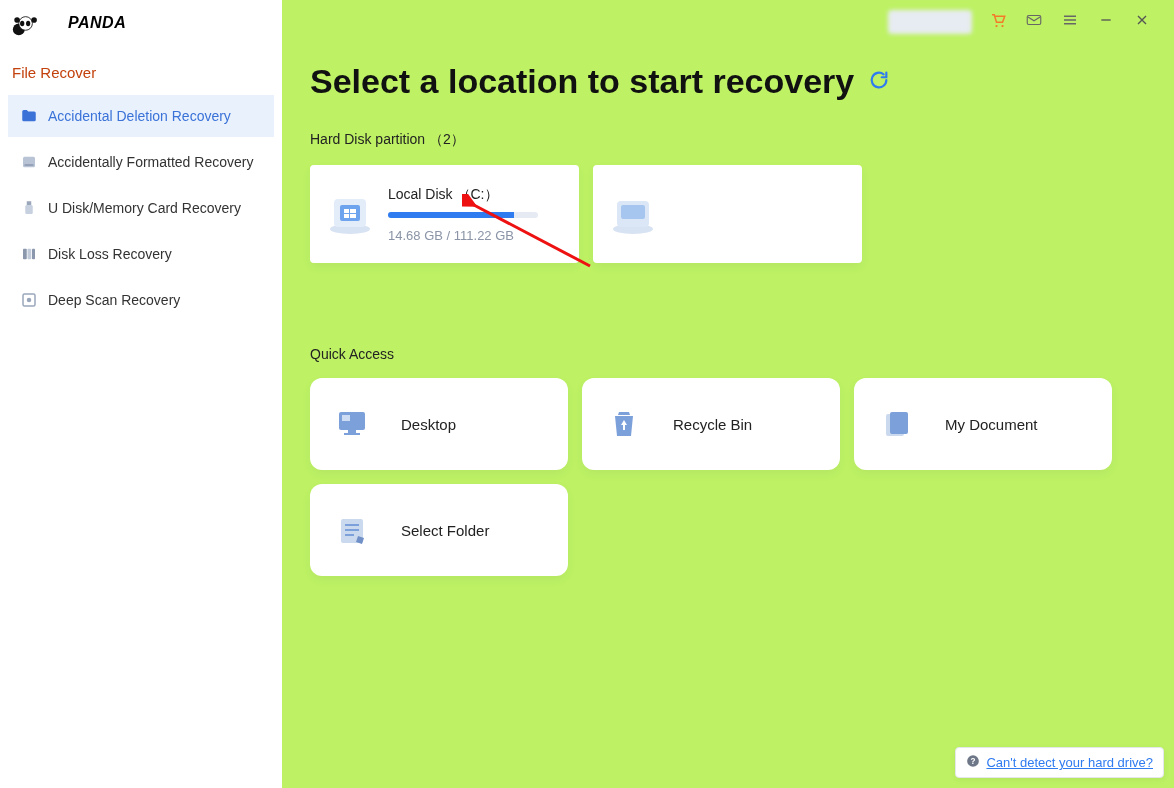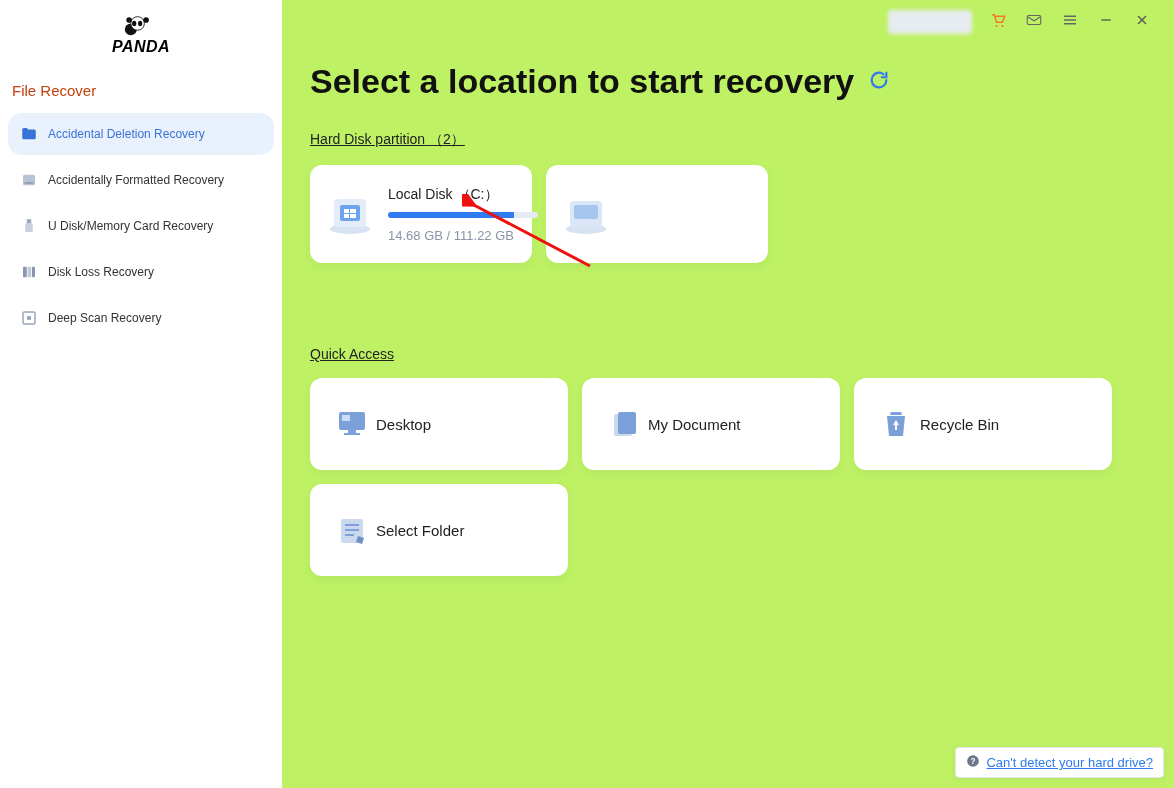--- a/index.html
+++ b/index.html
@@ -1,44 +1,44 @@
 <!DOCTYPE html>
 <html><head>
 <meta charset="utf-8">
 <style>
 * { box-sizing: border-box; margin: 0; padding: 0; font-family: "Segoe UI", Arial, sans-serif; }
 html, body { width: 1174px; height: 788px; overflow: hidden; background: #fff; }
 .app { display: flex; width: 100%; height: 100%; position: relative; }
 .sidebar { width: 282px; background: #ffffff; padding: 8px 8px; }
-.logo { display: flex; align-items: center; gap: 0; padding: 6px 4px 24px 4px; flex-direction: column; }
+.logo { display: flex; align-items: flex-start; gap: 22px; padding: 6px 4px 24px 4px; }
 .logo span.txt { font-weight: 800; font-size: 16px; letter-spacing: 0.5px; font-style: italic; }
 .logo-icon { width: 34px; height: 24px; position: relative; }
 .sidebar-title { font-size: 15px; color: #c2410c; padding: 2px 4px 14px 4px; }
 .nav { display: flex; flex-direction: column; gap: 4px; }
-.nav-item { display: flex; align-items: center; gap: 10px; padding: 12px 12px; border-radius: 14px; font-size: 12px; color: #333; cursor: pointer; }
+.nav-item { display: flex; align-items: center; gap: 10px; padding: 12px 12px; border-radius: 0; font-size: 14px; color: #333; cursor: pointer; }
 .nav-item.active { background: #e9f1fd; color: #3a72d8; }
 .nav-icon { width: 18px; height: 18px; display: flex; align-items: center; justify-content: center; }
 .main { flex: 1; background: #bef264; position: relative; padding: 26px 28px 0 28px; }
 .titlebar { position: absolute; top: 0; right: 0; height: 44px; display: flex; align-items: center; gap: 16px; padding: 0 22px; }
 .tb-btn { width: 20px; height: 20px; display: flex; align-items: center; justify-content: center; cursor: pointer; color: #666; }
 .user-blob { width: 84px; height: 24px; border-radius: 4px; background: #e7ebf2; filter: blur(2px); }
 .page-title { display: flex; align-items: center; gap: 14px; margin-top: 36px; }
 .page-title h1 { font-size: 34px; font-weight: 800; color: #111; }
 .refresh { color: #2f7bf0; cursor: pointer; }
-.section-label { font-size: 14px; color: #222; margin-top: 30px; text-decoration: underline; }
+.section-label { font-size: 14px; color: #222; margin-top: 30px; }
 .disk-row { display: flex; gap: 14px; margin-top: 16px; }
-.disk-card { width: 222px; height: 98px; background: #fff; border-radius: 12px; box-shadow: 0 4px 10px rgba(40,60,100,0.06); display: flex; align-items: center; gap: 14px; padding: 0 16px; cursor: pointer; }
+.disk-card { width: 269px; height: 98px; background: #fff; border-radius: 4px; box-shadow: 0 4px 10px rgba(40,60,100,0.06); display: flex; align-items: center; gap: 14px; padding: 0 16px; cursor: pointer; }
 .disk-icon { width: 48px; height: 42px; display:flex; align-items:center; justify-content:center; }
 .disk-info { flex: 1; }
 .disk-name { font-size: 14px; color: #222; margin-bottom: 8px; }
 .progress { width: 150px; height: 6px; background: #e6ebf3; border-radius: 4px; overflow: hidden; margin-bottom: 10px; }
 .progress .bar { height: 100%; background: #2f7bf0; }
 .disk-usage { font-size: 13px; color: #8a94a6; }
 .quick-grid { display: flex; gap: 14px; flex-wrap: wrap; margin-top: 16px; }
-.quick-card { width: 258px; height: 92px; background: #fff; border-radius: 12px; box-shadow: 0 4px 10px rgba(40,60,100,0.06); display: flex; align-items: center; gap: 4px; padding: 0 22px; cursor: pointer; }
+.quick-card { width: 258px; height: 92px; background: #fff; border-radius: 12px; box-shadow: 0 4px 10px rgba(40,60,100,0.06); display: flex; align-items: center; gap: 29px; padding: 0 22px; cursor: pointer; }
 .quick-icon { width: 40px; height: 40px; color: #5b7fbe; display:flex; align-items:center; justify-content:center;}
 .quick-label { font-size: 15px; color: #222; }
 .sec-quick { margin-top: 83px; }
 .footer-help { position: absolute; right: 10px; bottom: 10px; background: #fff; border: 1px solid #e3e6ec; border-radius: 4px; padding: 6px 10px; display: flex; align-items: center; gap: 6px; font-size: 13px; box-shadow: 0 2px 6px rgba(0,0,0,0.06); cursor: pointer; }
 .footer-help a { color: #2f7bf0; text-decoration: underline; }
 .arrow-annot { position: absolute; left: 180px; top: 194px; pointer-events: none; }
 </style>
 </head>
 <body>
 
@@ -209,34 +209,34 @@
               <rect x="8" y="9" width="8" height="6" fill="#cddcf3"></rect>
               <rect x="14" y="24" width="8" height="3" fill="#7ba0da"></rect>
               <rect x="10" y="27" width="16" height="2" fill="#7ba0da"></rect>
             </svg>
         </div>
         <div class="quick-label">Desktop</div>
       </div>
       <div class="quick-card">
         <div class="quick-icon">
           <svg width="36" height="36" viewBox="0 0 36 36">
+              <path fill="#7ba0da" d="M9 10h18l-2 20H11L9 10zm4-4h10l1 3H12l1-3z"></path>
+              <path fill="#fff" d="M18 14l3 5h-2v5h-2v-5h-2l3-5z"></path>
+            </svg>
+        </div>
+        <div class="quick-label">Recycle Bin</div>
+      </div>
+      <div class="quick-card">
+        <div class="quick-icon">
+          <svg width="36" height="36" viewBox="0 0 36 36">
               <rect x="8" y="8" width="18" height="22" rx="2" fill="#cbd9ef"></rect>
               <rect x="12" y="6" width="18" height="22" rx="2" fill="#7ba0da"></rect>
             </svg>
         </div>
         <div class="quick-label">My Document</div>
-      </div>
-      <div class="quick-card">
-        <div class="quick-icon">
-          <svg width="36" height="36" viewBox="0 0 36 36">
-              <path fill="#7ba0da" d="M9 10h18l-2 20H11L9 10zm4-4h10l1 3H12l1-3z"></path>
-              <path fill="#fff" d="M18 14l3 5h-2v5h-2v-5h-2l3-5z"></path>
-            </svg>
-        </div>
-        <div class="quick-label">Recycle Bin</div>
       </div>
       <div class="quick-card">
         <div class="quick-icon">
           <svg width="36" height="36" viewBox="0 0 36 36">
               <rect x="7" y="7" width="22" height="24" rx="2" fill="#cbd9ef"></rect>
               <path stroke="#7ba0da" stroke-width="2" d="M11 13h14M11 18h14M11 23h9"></path>
               <path fill="#7190c8" d="M24 24l6 2-2 6-6-2z"></path>
             </svg>
         </div>
         <div class="quick-label">Select Folder</div>

